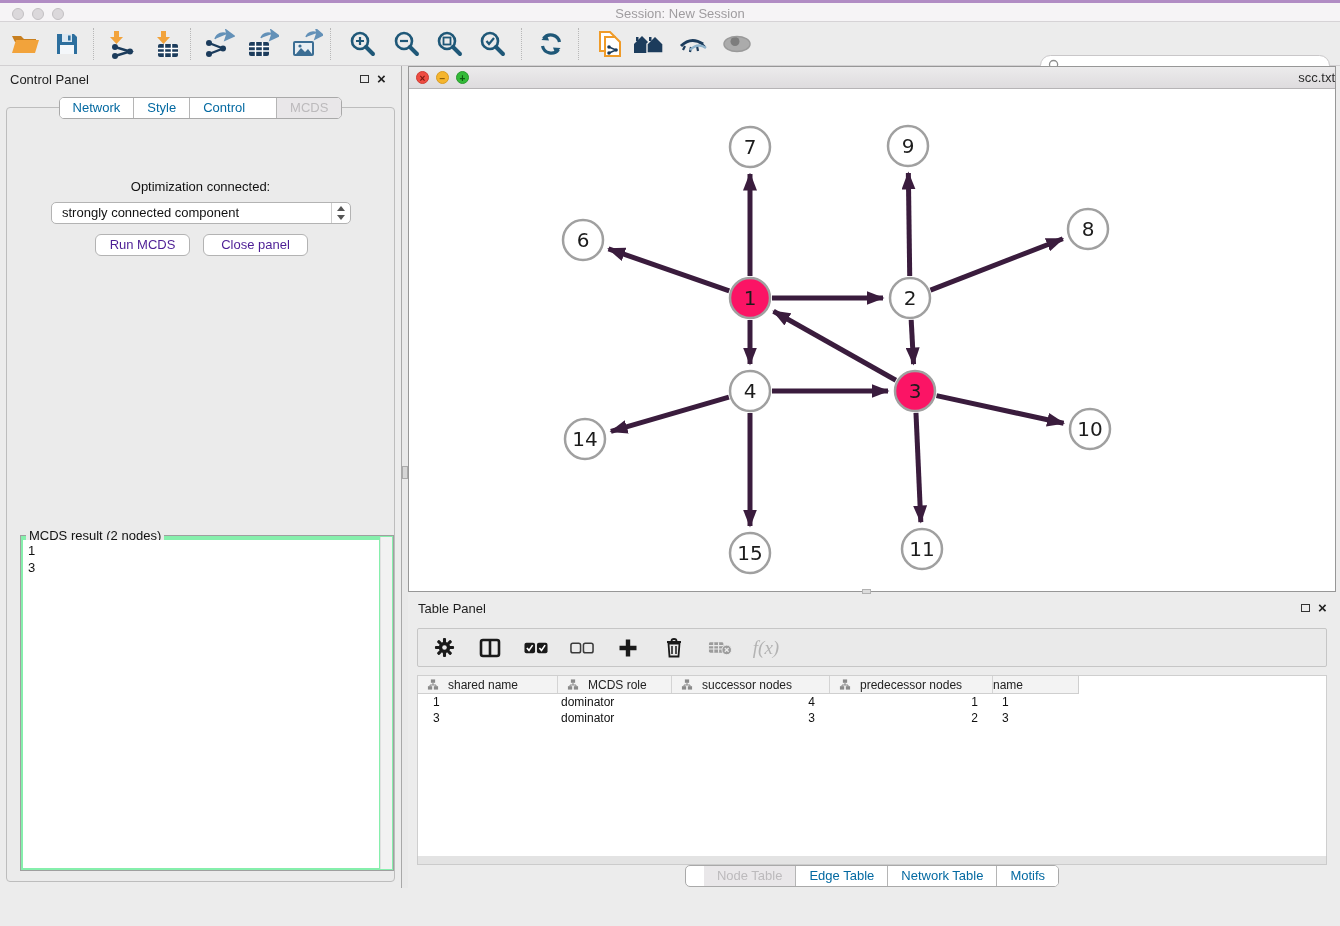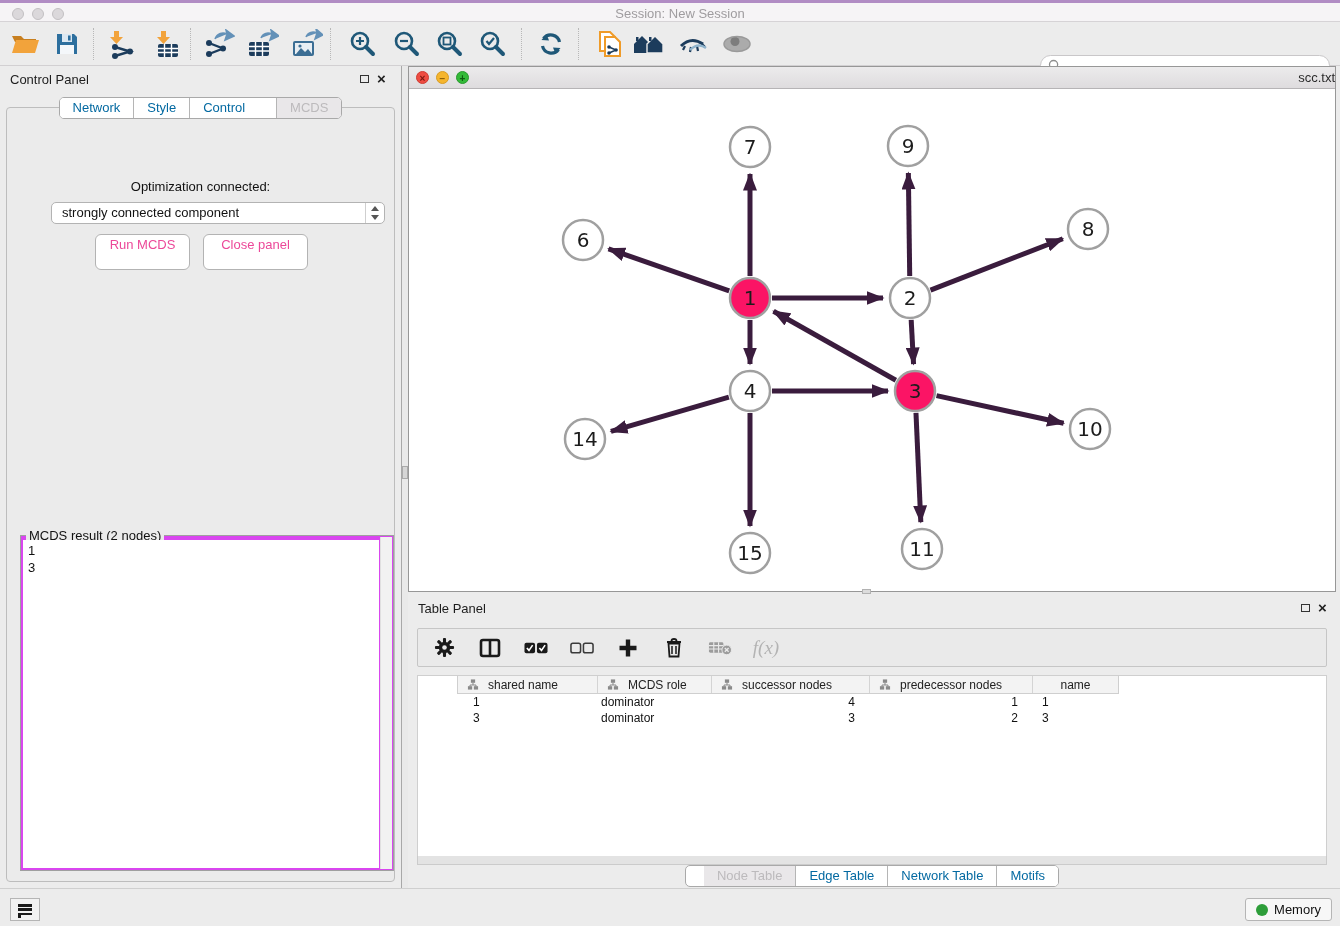--- a/index.html
+++ b/index.html
@@ -28,28 +28,28 @@
   .close-icon { position:absolute; top:4px; font-size:15px; font-weight:bold; color:#222; }
 
   .cp-tabs { position:absolute; left:0; right:0; top:31px; height:20px; text-align:center; z-index:3; }
   .tabgroup { display:inline-flex; border:1px solid #a9a9a9; border-radius:5px; overflow:hidden; background:#fff; }
   .tab { padding:2px 13px; font-size:13px; color:#0369a1; background:#fff; border-left:1px solid #b5b5b5; line-height:16px; }
   .tab:first-child { border-left:none; }
   .tab.selected { background:#e9e7e9; color:#bcbabc;margin-left:18px; }
 
   .cp-box { position:absolute; left:6px; right:6px; top:41px; bottom:6px; background:#ebebeb; border:1px solid #bdbdbd; border-radius:4px; }
   .opt-label { position:absolute; left:0; right:0; top:71px; text-align:center; font-size:13px; color:#111; }
-  .dropdown { position:absolute; left:44px; top:94px; width:334px; height:22px; background:#fff; border:1px solid #b3b3b3; border-radius:5px; font-size:13px; color:#111; line-height:20px; padding-left:10px; }
+  .dropdown { position:absolute; left:44px; top:94px; width:300px; height:22px; background:#fff; border:1px solid #b3b3b3; border-radius:5px; font-size:13px; color:#111; line-height:20px; padding-left:10px; }
   .dd-stepper { position:absolute; right:0; top:0; width:19px; height:20px; border-left:1px solid #cfcfcf; }
   .dd-up, .dd-dn { position:absolute; left:5px; width:0; height:0; border-left:4.5px solid transparent; border-right:4.5px solid transparent; }
   .dd-up { top:3px; border-bottom:5px solid #555; }
   .dd-dn { bottom:3px; border-top:5px solid #555; }
-  .cp-btn { position:absolute; top:126px; height:36px; background:#fff; border:1px solid #b3b3b3; border-radius:6px; font-size:13px; color:#ec4899; text-align:center; line-height:20px; }
-
-  .result-group { position:absolute; left:13px; top:427px; width:374px; bottom:10px; border:1px solid #9f9f9f; background:#d946ef; }
+  .cp-btn { position:absolute; top:126px; height:22px; background:#fff; border:1px solid #b3b3b3; border-radius:6px; font-size:13px; color:#4c1d95; text-align:center; line-height:20px; }
+
+  .result-group { position:absolute; left:13px; top:427px; width:374px; bottom:10px; border:1px solid #9f9f9f; background:#86efac; }
   .result-legend { position:absolute; left:5px; top:-8px; background:#ebebeb; padding:0 3px; font-size:13px; color:#111; }
   .result-body { position:absolute; left:2px; top:4px; right:14px; bottom:2px; background:#fff; font-size:13px; color:#111; line-height:17px; padding:2px 0 0 5px; white-space:pre-line; }
   .result-scroll { position:absolute; right:1px; top:1px; width:12px; bottom:1px; background:#f2f2f2; border-left:1px solid #e0e0e0; }
 
   
   .vdivider { position:absolute; left:401px; top:66px; width:7px; height:822px; background:#e9e9e9; border-left:1px solid #a8a8a8; }
   .vhandle { position:absolute; left:402px; top:466px; width:6px; height:13px; background:#d6d6d6; border:1px solid #aaa; z-index:4; }
   .hhandle { position:absolute; left:862px; top:589px; width:9px; height:5px; background:#dcdcdc; border:1px solid #b2b2b2; z-index:4; }
 
   
@@ -61,24 +61,24 @@
   .traffic.green { left:47px; background:#33ba38; border:1px solid #29992e; color:#0c5c10; }
   .net-title { position:absolute; left:0; right:0; top:3px; text-align:right; font-size:13px; color:#2b2b2b; }
   .net-canvas { position:absolute; left:0; top:22px; width:926px; height:502px; background:#fff; }
 
   
   .table-panel { position:absolute; left:408px; top:595px; width:928px; height:293px; background:#ececec; }
   .tp-toolbar { position:absolute; left:9px; right:9px; top:33px; height:39px; background:#eaeaea; border:1px solid #c6c6c6; border-radius:2px; display:flex; align-items:center; padding-left:14px; gap:22px; }
   .tico { display:flex; align-items:center; justify-content:center; width:24px; height:24px; }
   .fx { font-family:"Liberation Serif", serif; font-style:italic; font-size:19px; color:#b3b3b3; }
   .tp-white { position:absolute; left:9px; right:9px; top:80px; bottom:31px; background:#fff; border:1px solid #cfcfcf; }
-  .tp-table { position:absolute; left:9px; top:80px; width:662px;margin-left:40px; }
+  .tp-table { position:absolute; left:9px; top:80px; width:662px; }
   .th-row { display:flex; background:#f3f3f3; border:1px solid #cfcfcf; height:19px; }
   .th { display:flex; align-items:center; font-size:12px; color:#222; border-right:1px solid #d4d4d4; padding-left:9px; gap:9px; }
-  .th:last-child { border-right:none; justify-content:center; padding-left:0; }
+  .th:last-child { border-right:none; justify-content:flex-start; padding-left:0; }
   .tr { display:flex; height:16px; }
   .td { font-size:12px; color:#111; line-height:16px; overflow:hidden; }
   .td.a0 { padding-left:16px; }
   .td.a1 { padding-left:4px; }
   .td.a2, .td.a3 { text-align:right; padding-right:14px; }
   .td.a4 { padding-left:10px; }
   .tp-strip { position:absolute; left:9px; right:9px; bottom:23px; height:9px; background:#e3e3e3; border:1px solid #cbcbcb; border-top:none; }
   .tp-tabs { position:absolute; left:0; right:0; bottom:1px; height:22px; text-align:center; }
 
   
@@ -472,27 +472,14 @@
     <div class="tp-tabs">
       <span class="tabgroup">
         <span class="tab selected">Node Table</span>
         <span class="tab">Edge Table</span>
         <span class="tab">Network Table</span>
         <span class="tab">Motifs</span>
       </span>
     </div>
   </div>
 
-  <div class="statusbar">
-    <div class="list-btn">
-      <span class="hamburger">
-          <div></div>
-          <div></div>
-          <div></div>
-        </span>
-    </div>
-    <div class="memory-btn">
-      <span class="mem-dot"></span>
-      <span>Memory</span>
-    </div>
-  </div>
 
 </div>
 
 </body></html>

